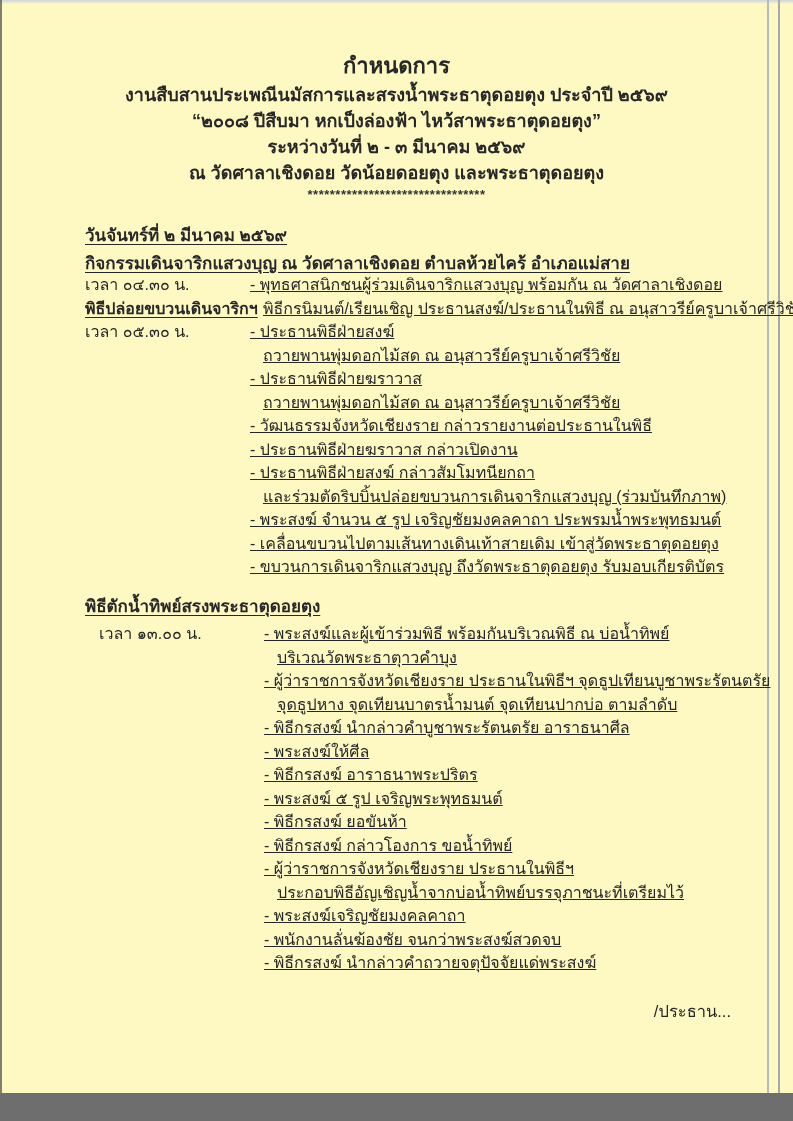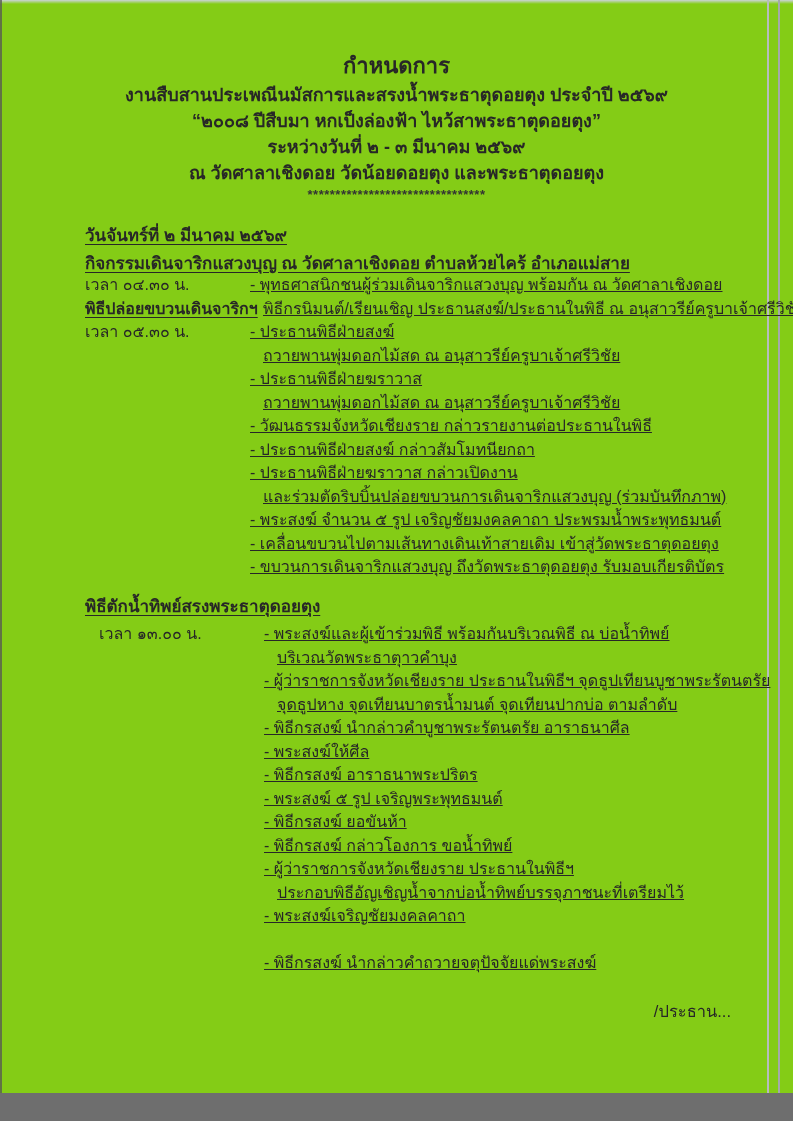--- a/index.html
+++ b/index.html
@@ -1,19 +1,19 @@
 <!DOCTYPE html>
 <html><head>
 <meta charset="utf-8">
 <style>
   html,body{margin:0;padding:0;background:#e9e9e9;}
   .page{
     position:relative;
     width:793px;height:1121px;
-    background:#84cc16;
+    background:#fef9c3;
     font-family:"Liberation Sans", sans-serif;
     color:#272727;
     overflow:hidden;
     margin:0 auto;
   }
   
   .edge-top{position:absolute;top:0;left:0;right:0;height:4px;
     background:linear-gradient(to bottom,#ccd4d9,rgba(255,255,255,0));}
   .edge-left{position:absolute;top:0;bottom:0;left:0;width:2px;background:#555;opacity:.75;}
   .band-bottom{position:absolute;left:0;right:0;bottom:0;height:28px;background:#6e6e6e;}
@@ -92,25 +92,25 @@
     <div class="row">
       <span class="label"></span>
       <span class="text indent">ถวายพานพุ่มดอกไม้สด ณ อนุสาวรีย์ครูบาเจ้าศรีวิชัย</span>
     </div>
     <div class="row">
       <span class="label"></span>
       <span class="text">- วัฒนธรรมจังหวัดเชียงราย กล่าวรายงานต่อประธานในพิธี</span>
     </div>
     <div class="row">
       <span class="label"></span>
-      <span class="text">- ประธานพิธีฝ่ายสงฆ์ กล่าวสัมโมทนียกถา</span>
+      <span class="text">- ประธานพิธีฝ่ายฆราวาส กล่าวเปิดงาน</span>
     </div>
     <div class="row">
       <span class="label"></span>
-      <span class="text">- ประธานพิธีฝ่ายฆราวาส กล่าวเปิดงาน</span>
+      <span class="text">- ประธานพิธีฝ่ายสงฆ์ กล่าวสัมโมทนียกถา</span>
     </div>
     <div class="row">
       <span class="label"></span>
       <span class="text indent">และร่วมตัดริบบิ้นปล่อยขบวนการเดินจาริกแสวงบุญ (ร่วมบันทึกภาพ)</span>
     </div>
     <div class="row">
       <span class="label"></span>
       <span class="text">- พระสงฆ์ จำนวน ๕ รูป เจริญชัยมงคลคาถา ประพรมน้ำพระพุทธมนต์</span>
     </div>
     <div class="row">
@@ -173,20 +173,21 @@
     <div class="row">
       <span class="label"></span>
       <span class="text indent">ประกอบพิธีอัญเชิญน้ำจากบ่อน้ำทิพย์บรรจุภาชนะที่เตรียมไว้</span>
     </div>
     <div class="row">
       <span class="label"></span>
       <span class="text">- พระสงฆ์เจริญชัยมงคลคาถา</span>
     </div>
     <div class="row">
       <span class="label"></span>
+      <span class="text">- พนักงานลั่นฆ้องชัย จนกว่าพระสงฆ์สวดจบ</span>
     </div>
     <div class="row">
       <span class="label"></span>
       <span class="text">- พิธีกรสงฆ์ นำกล่าวคำถวายจตุปัจจัยแด่พระสงฆ์</span>
     </div>
   </div>
 
   <div class="footer-mark">/ประธาน...</div>
 
   <div class="band-bottom"></div>

